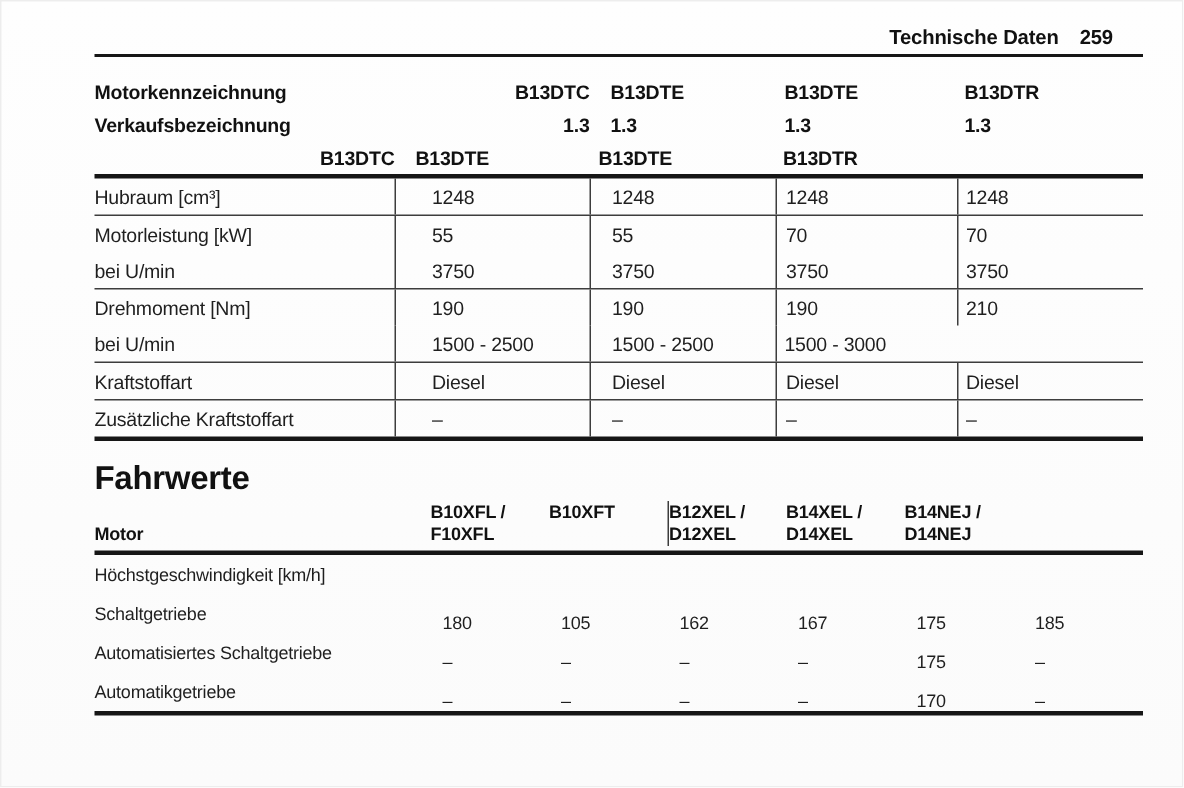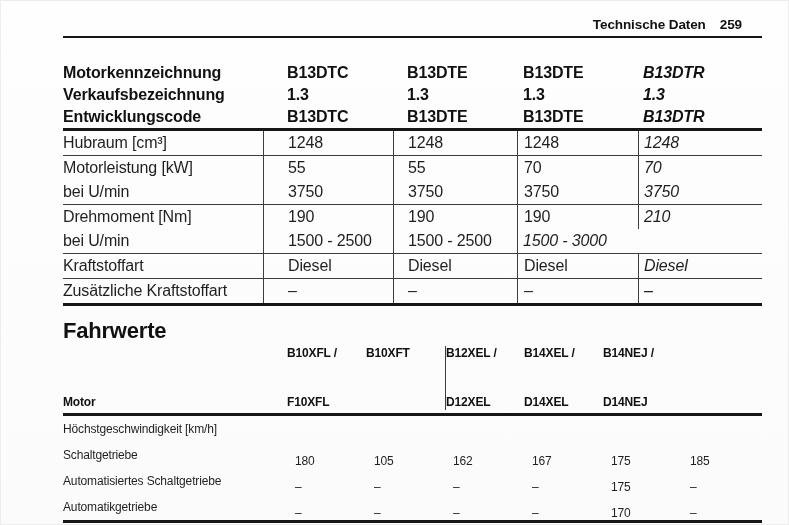--- a/index.html
+++ b/index.html
@@ -22,49 +22,49 @@
     border-bottom:2px solid #161616;
     font-weight:700;font-size:13.5px;letter-spacing:-0.1px;color:#111;
   }
   .page-header .title{margin-right:14px;}
 
   
   .trow{display:grid;grid-template-columns:200px 130px 124px 121px 124px;align-items:center;}
   .cell{white-space:nowrap;letter-spacing:-0.15px;}
 
   
-  .t1{margin-top:24px;font-size:16px;}
+  .t1{margin-top:12px;font-size:13px;}
   .t1-head .trow{height:22px;font-weight:700;color:#111;}
   .t1-bodywrap{border-top:3px solid #161616;border-bottom:3px solid #161616;}
   .tgroup + .tgroup{border-top:1px solid #3d3d3d;}
   .t1-bodywrap .trow{height:24px;}
   .t1-bodywrap .cell.v{
     align-self:stretch;display:flex;align-items:center;
     border-left:1px solid #3d3d3d;
   }
-  .cell.v.i0{padding-left:24px;}
+  .cell.v.i0{padding-left:24px;text-align:right;}
   .cell.v.i1{padding-left:14px;}
   .cell.v.i2{padding-left:6px;}
-  .cell.v.i3{padding-left:5px;font-style:italic;}
+  .cell.v.i3{padding-left:5px;}
   .t1-head .cell.v{border-left:none;}
 
   
   .section-title{
     margin-top:12px;height:20px;
     font-size:22px;font-weight:700;color:#111;letter-spacing:-0.2px;
   }
 
   
   .t2{margin-top:8px;font-size:12px;}
   .t2-head{
     display:grid;grid-template-columns:224px 79px 79px 79px 79px 79px 80px;
     border-bottom:3px solid #161616;padding-bottom:3px;
     font-weight:700;color:#111;
   }
-  .hcell{display:flex;flex-direction:column;min-height:30px;justify-content:flex-start;gap:34px;}
+  .hcell{display:flex;flex-direction:column;min-height:30px;justify-content:flex-start;}
   .hline{line-height:15px;height:15px;white-space:nowrap;letter-spacing:-0.15px;}
   .hcell.sep{border-left:1px solid #3d3d3d;}
   .trow2{
     display:grid;grid-template-columns:224px 79px 79px 79px 79px 79px 80px;
     align-items:center;height:26px;
   }
   .t2-body{border-bottom:3px solid #161616;}
   .t2-body .vcell{padding-left:8px;white-space:nowrap;margin-top:12px;}
 </style>
 </head>
@@ -88,21 +88,20 @@
             <div class="cell v i3">B13DTR</div>
           </div>
           <div class="trow t1h">
             <div class="cell lab">Verkaufsbezeichnung</div>
             <div class="cell v i0">1.3</div>
             <div class="cell v i1">1.3</div>
             <div class="cell v i2">1.3</div>
             <div class="cell v i3">1.3</div>
           </div>
           <div class="trow t1h">
-            <div class="cell lab">Entwicklungscode</div>
             <div class="cell v i0">B13DTC</div>
             <div class="cell v i1">B13DTE</div>
             <div class="cell v i2">B13DTE</div>
             <div class="cell v i3">B13DTR</div>
           </div>
         </div>
       <div class="t1-bodywrap">
           <div class="tgroup">
             <div class="trow t1b">
               <div class="cell lab">Hubraum [cm³]</div>

